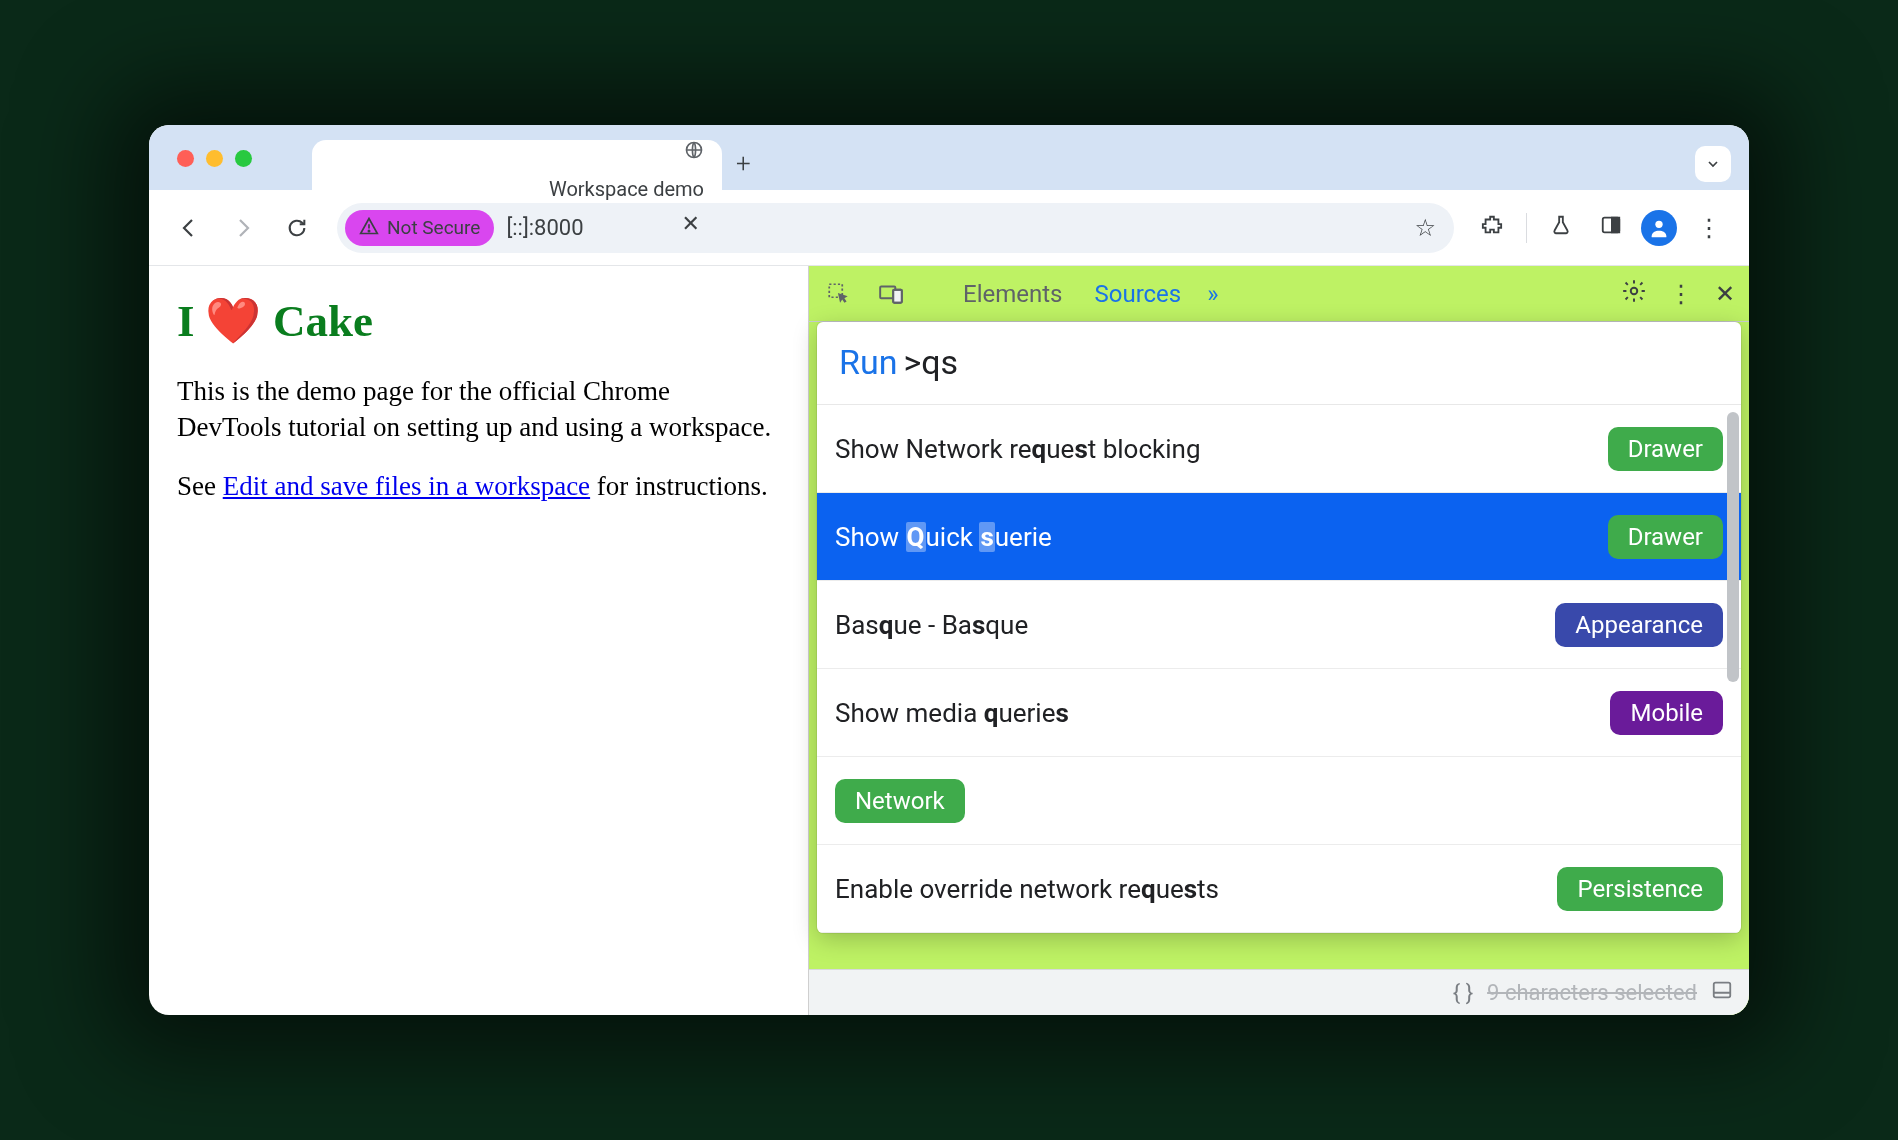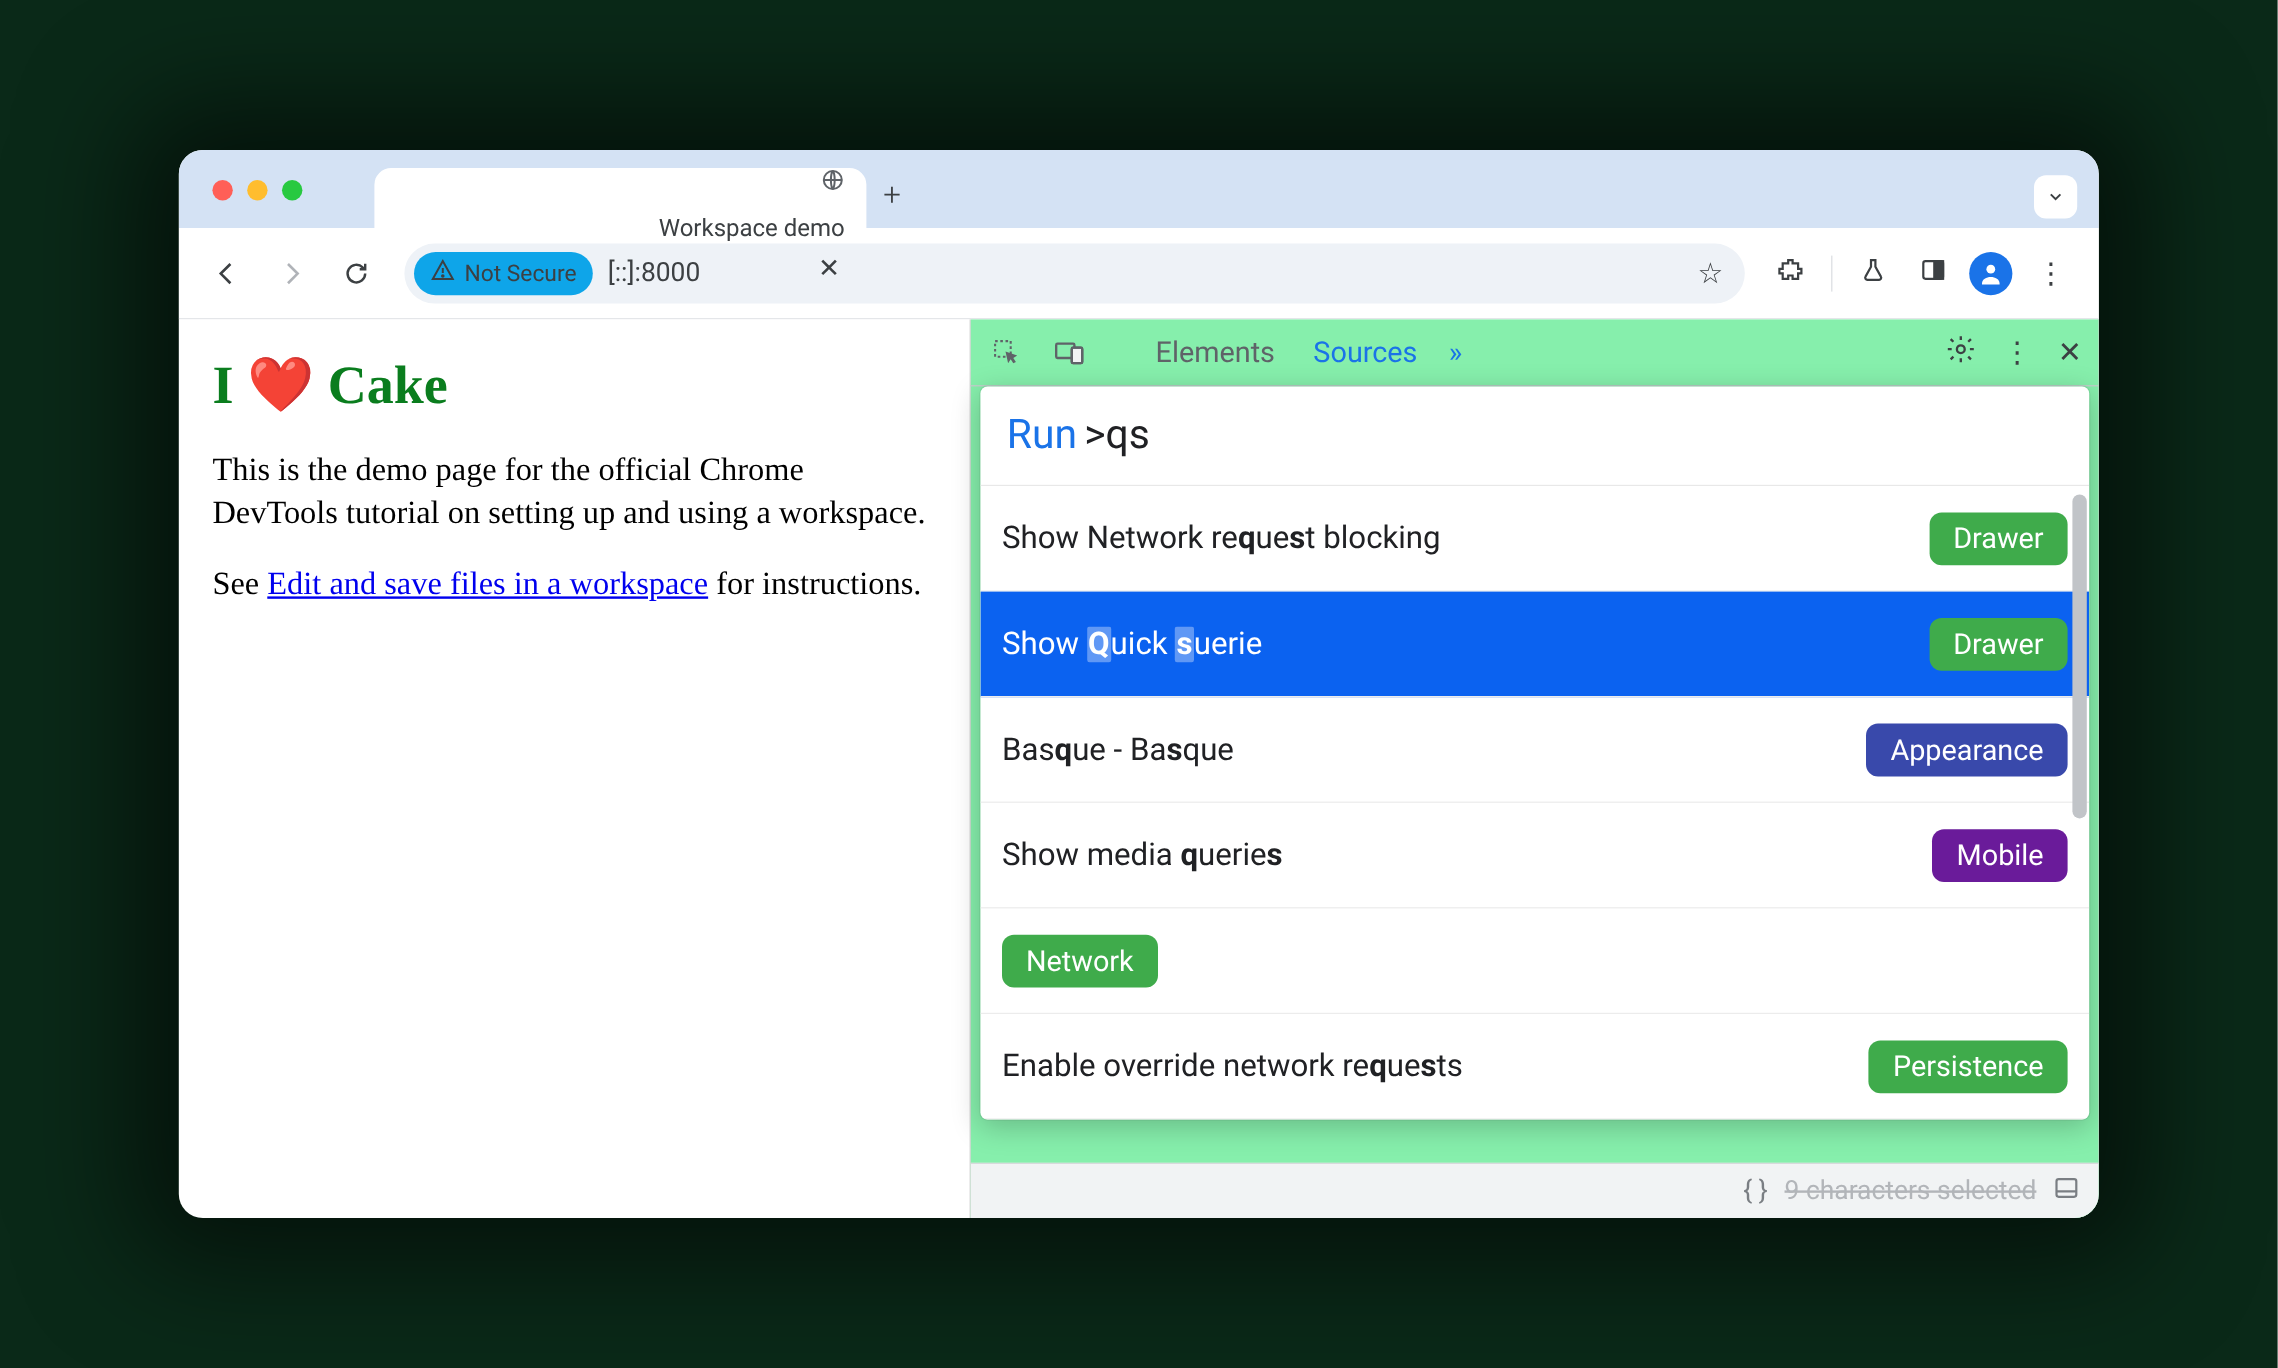--- a/index.html
+++ b/index.html
@@ -100,21 +100,21 @@
     background: #eef2f7;
     height: 50px;
     border-radius: 25px;
     display: flex;
     align-items: center;
     padding: 0 18px 0 8px;
     gap: 12px;
     margin: 0 8px;
   }
   .sec-chip {
-    background: #0ea5e9;
+    background: #d946ef;
     border-radius: 18px;
     height: 36px;
     display: flex;
     align-items: center;
     padding: 0 14px;
     gap: 8px;
     color: #3c4043;
     font-size: 19px;
   }
   .sec-chip .warn { font-size: 18px; }
@@ -151,21 +151,21 @@
   }
   .page p {
     font-size: 27px;
     line-height: 1.35;
     margin: 0 0 22px 0;
   }
   .page a { color: #0000ee; text-decoration: underline; }
 
   .devtools {
     flex: 1;
-    background: #86efac;
+    background: #bef264;
     display: flex;
     flex-direction: column;
     position: relative;
     min-width: 0;
   }
   .dt-tabs {
     height: 56px;
     display: flex;
     align-items: center;
     padding: 0 14px;

